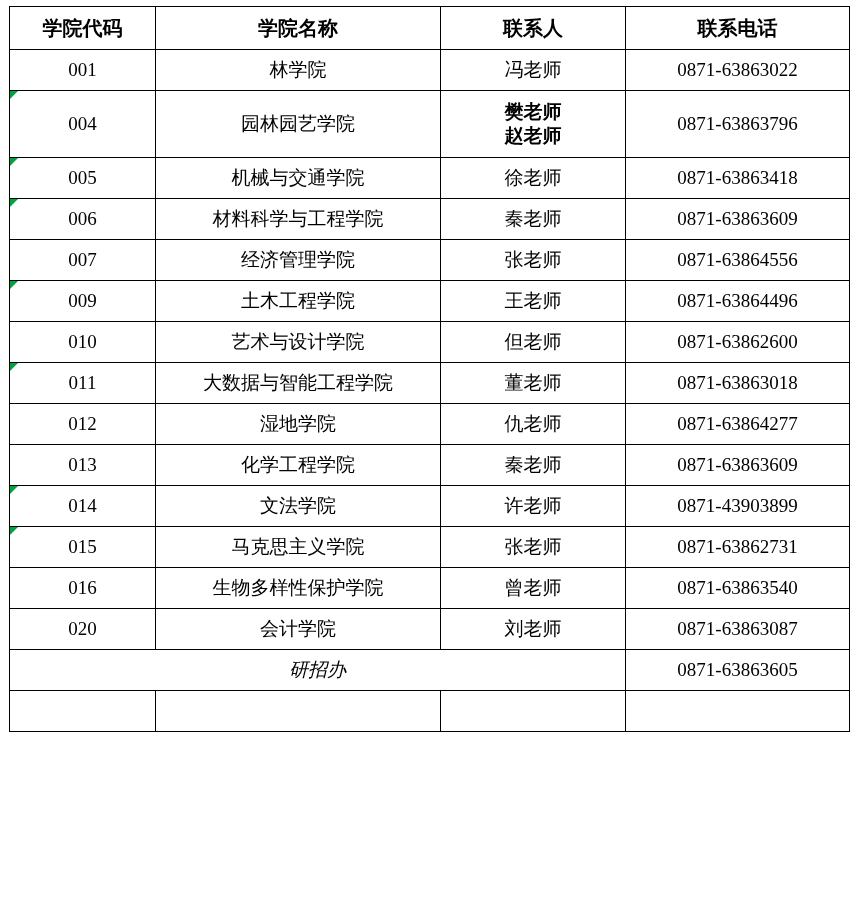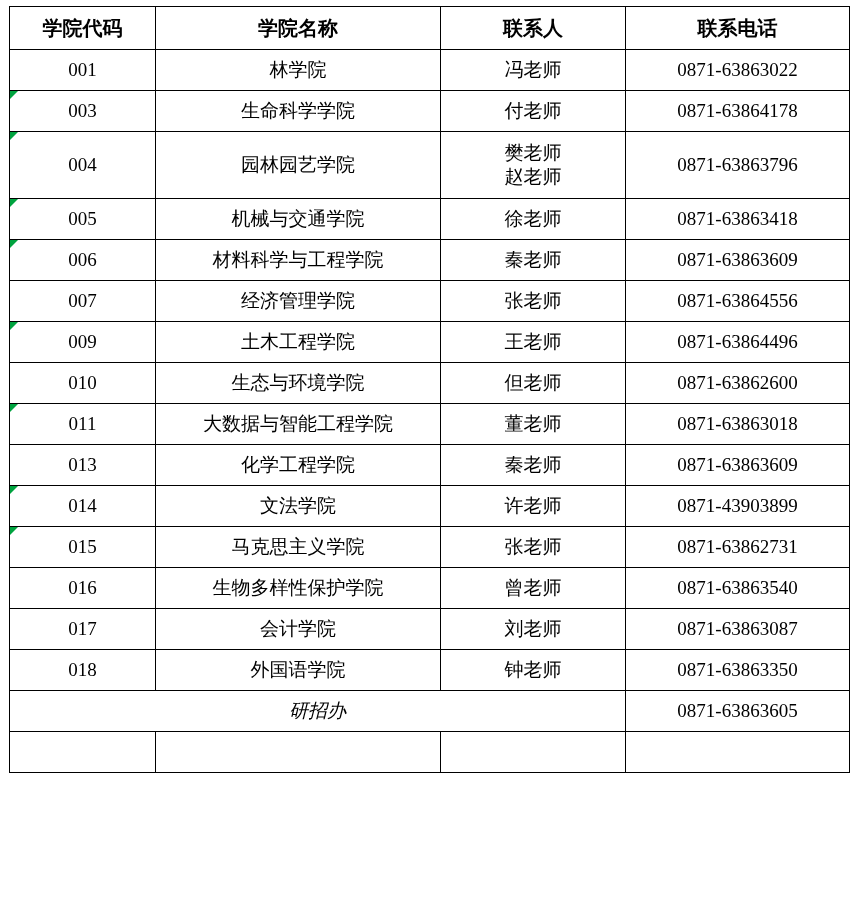--- a/index.html
+++ b/index.html
@@ -62,20 +62,21 @@
     width: 0;
     height: 0;
     border-top: 8px solid #00a33f;
     border-right: 8px solid transparent;
   }
   .two-line {
     line-height: 1.18;
   }
   .two-line span {
     display: block;
+    font-weight: bold;
   }
   .merged-label {
     font-size: 19px;
     font-style: italic;
   }
   .bottom-stub td {
     border-top: 1px solid #000000;
     border-left: 1px solid #000000;
     border-right: 1px solid #000000;
     border-bottom: none;
@@ -101,26 +102,20 @@
         <th>联系电话</th>
       </tr>
     </thead>
     <tbody>
       <tr>
         <td>001</td>
         <td>林学院</td>
         <td>冯老师</td>
         <td>0871-63863022</td>
       </tr>
-      <tr>
-        <td class="flag">003</td>
-        <td>生命科学学院</td>
-        <td>付老师</td>
-        <td>0871-63864178</td>
-      </tr>
       <tr class="row-tall">
         <td class="flag">004</td>
         <td>园林园艺学院</td>
         <td class="two-line">
           <span>樊老师</span>
           <span>赵老师</span>
         </td>
         <td>0871-63863796</td>
       </tr>
       <tr>
@@ -142,31 +137,37 @@
         <td>0871-63864556</td>
       </tr>
       <tr>
         <td class="flag">009</td>
         <td>土木工程学院</td>
         <td>王老师</td>
         <td>0871-63864496</td>
       </tr>
       <tr>
         <td>010</td>
-        <td>生态与环境学院</td>
+        <td>艺术与设计学院</td>
         <td>但老师</td>
         <td>0871-63862600</td>
       </tr>
       <tr>
         <td class="flag">011</td>
         <td>大数据与智能工程学院</td>
         <td>董老师</td>
         <td>0871-63863018</td>
       </tr>
       <tr>
+        <td>012</td>
+        <td>湿地学院</td>
+        <td>仇老师</td>
+        <td>0871-63864277</td>
+      </tr>
+      <tr>
         <td>013</td>
         <td>化学工程学院</td>
         <td>秦老师</td>
         <td>0871-63863609</td>
       </tr>
       <tr>
         <td class="flag">014</td>
         <td>文法学院</td>
         <td>许老师</td>
         <td>0871-43903899</td>
@@ -177,30 +178,24 @@
         <td>张老师</td>
         <td>0871-63862731</td>
       </tr>
       <tr>
         <td>016</td>
         <td>生物多样性保护学院</td>
         <td>曾老师</td>
         <td>0871-63863540</td>
       </tr>
       <tr>
-        <td>017</td>
+        <td>020</td>
         <td>会计学院</td>
         <td>刘老师</td>
         <td>0871-63863087</td>
-      </tr>
-      <tr>
-        <td>018</td>
-        <td>外国语学院</td>
-        <td>钟老师</td>
-        <td>0871-63863350</td>
       </tr>
       <tr>
         <td class="merged-label" colspan="3">研招办</td>
         <td>0871-63863605</td>
       </tr>
       <tr class="bottom-stub">
         <td></td>
         <td></td>
         <td></td>
         <td></td>

